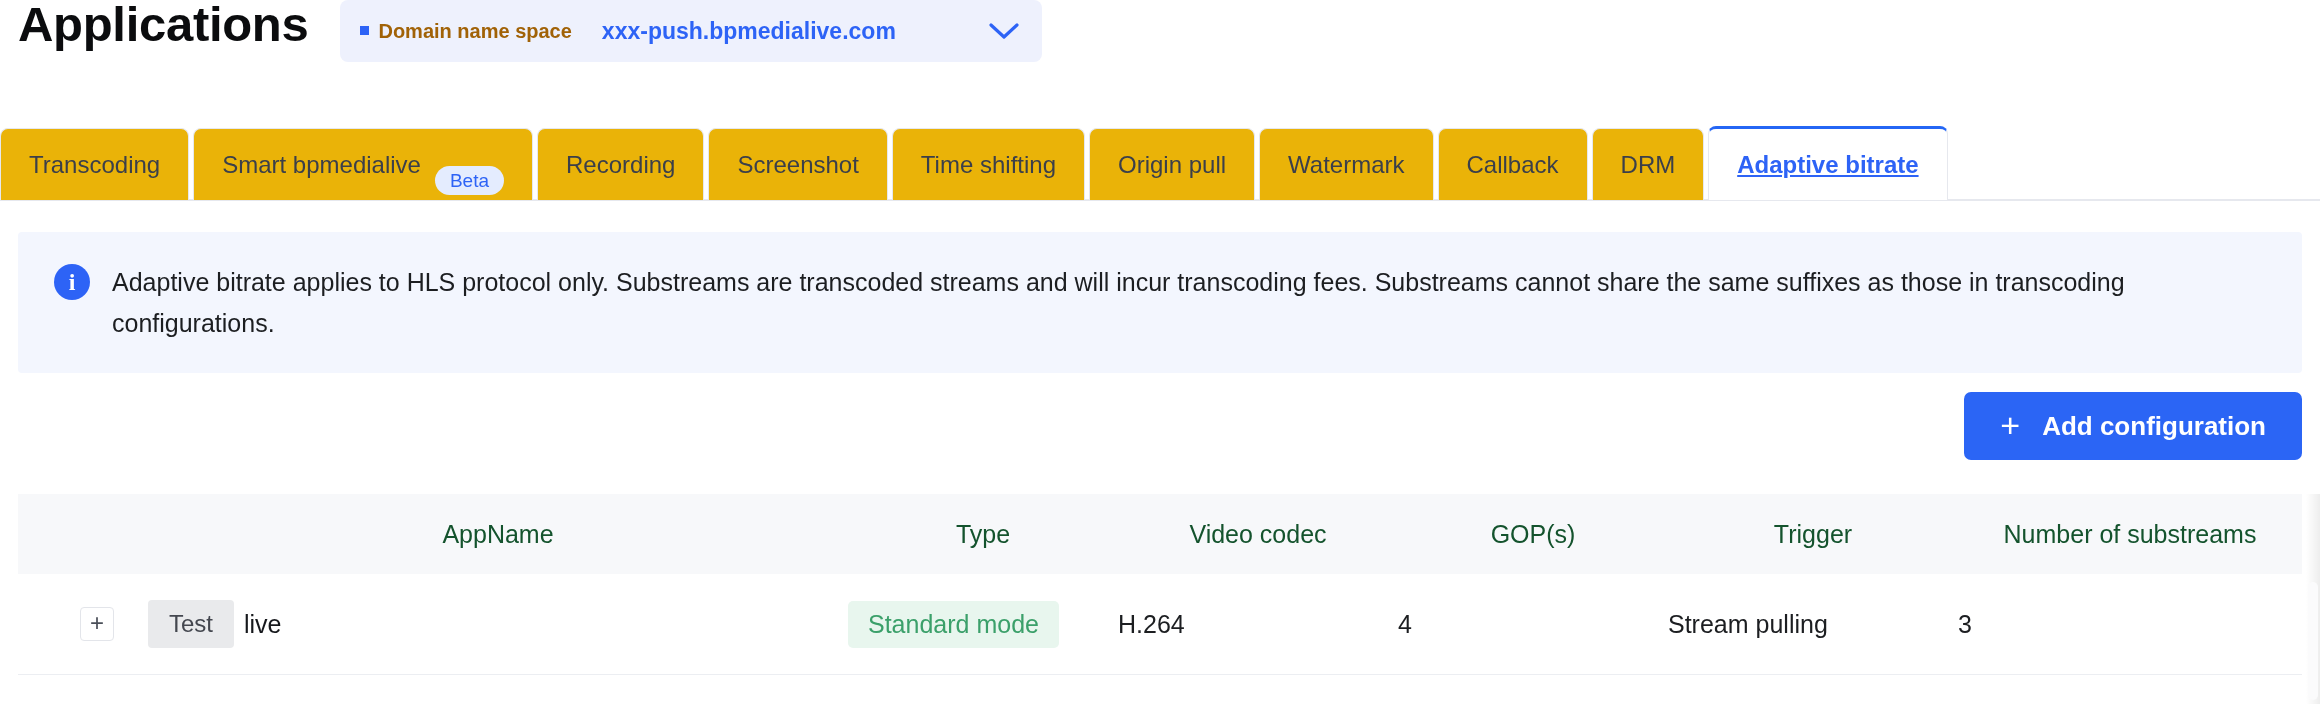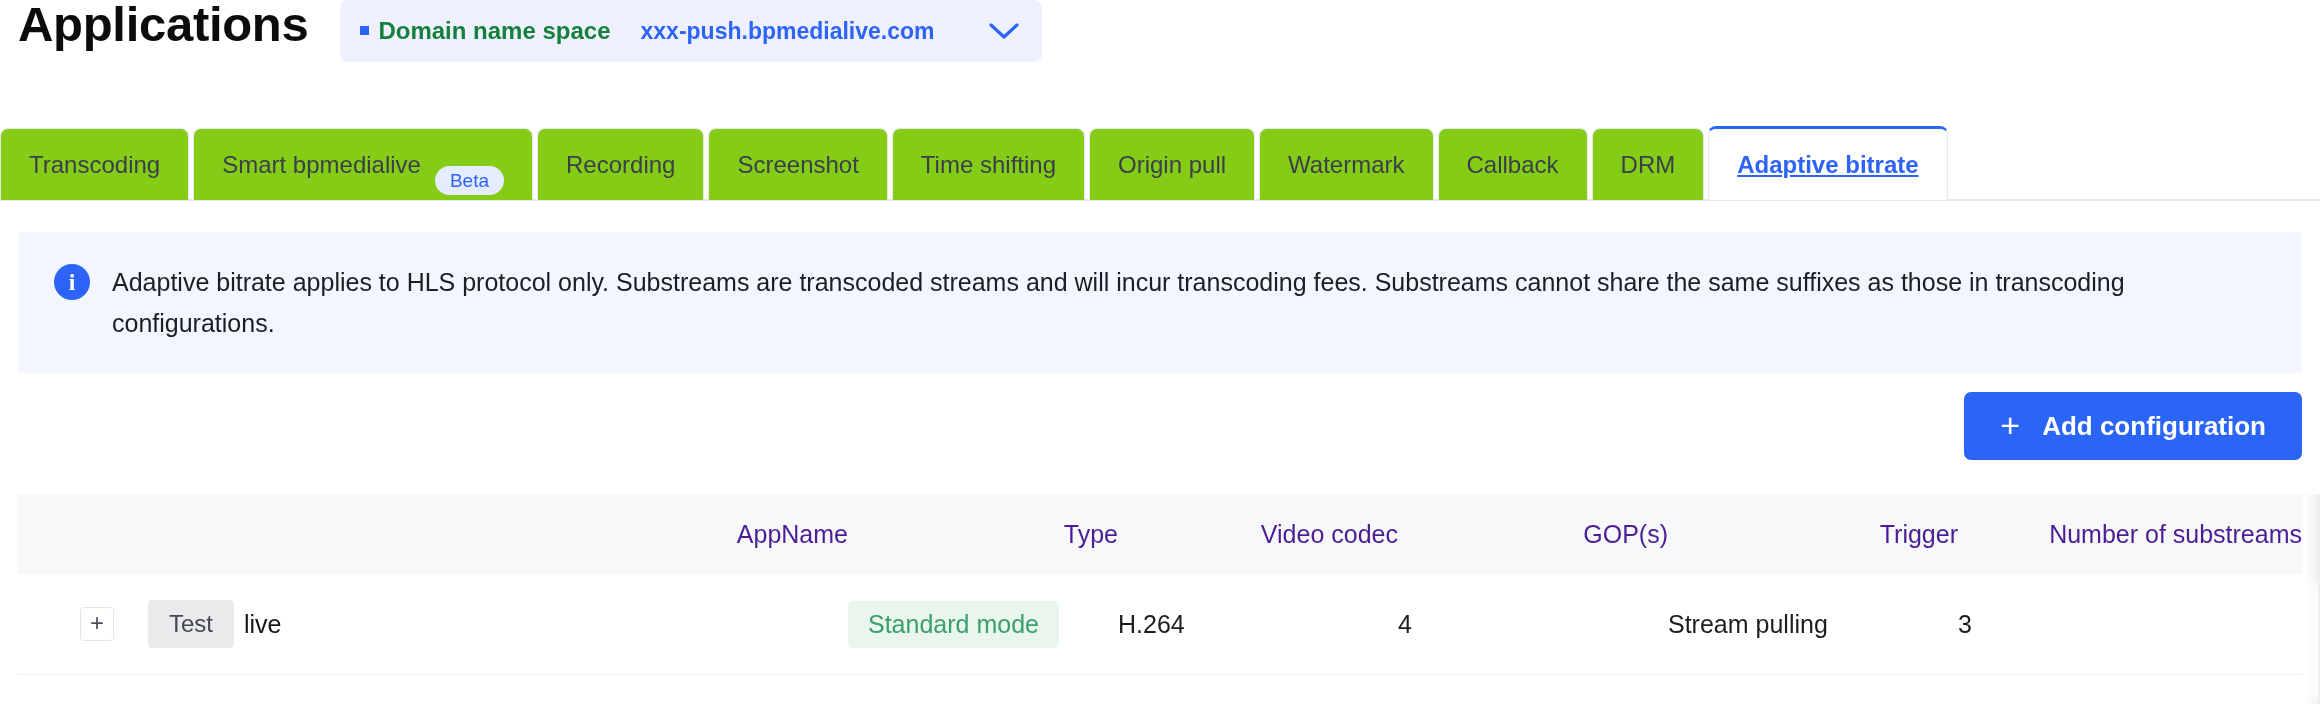--- a/index.html
+++ b/index.html
@@ -47,22 +47,22 @@
     justify-content: flex-start;
   }
   .domain-bullet {
     width: 9px; height: 9px;
     background: #2d63f6;
     margin-right: 9px;
     margin-top: -2px;
     flex: none;
   }
   .domain-label {
-    color: #15803d;
-    font-size: 24px;
+    color: #a16207;
+    font-size: 20px;
     font-weight: 700;
     white-space: nowrap;
   }
   .domain-value {
     color: #2d63f6;
     font-size: 23px;
     font-weight: 700;
     margin-left: 30px;
     white-space: nowrap;
   }
@@ -86,21 +86,21 @@
   }
   .tab-strip-line {
     position: absolute;
     left: 0; top: 199px;
     width: 2320px;
     height: 2px;
     background: #e6e8ee;
   }
   .tab {
     height: 72px;
-    background: #84cc16;
+    background: #eab308;
     border: 1px solid #e6e8ee;
     border-bottom: none;
     border-radius: 8px 8px 0 0;
     display: flex;
     align-items: center;
     justify-content: center;
     gap: 14px;
     padding: 0 28px;
     font-size: 24px;
     color: #3b3f4a;
@@ -206,24 +206,24 @@
   }
   table.data-table {
     width: 2284px;
     border-collapse: collapse;
     table-layout: fixed;
   }
   table.data-table thead tr {
     background: #f7f8fa;
   }
   table.data-table th {
-    text-align: right;
+    text-align: center;
     font-size: 25px;
     font-weight: 400;
-    color: #4c1d95;
+    color: #14532d;
     padding: 24px 0;
     height: 80px;
     vertical-align: middle;
     white-space: nowrap;
   }
   table.data-table td {
     font-size: 25px;
     color: #1c1e21;
     padding: 26px 0;
     height: 94px;

